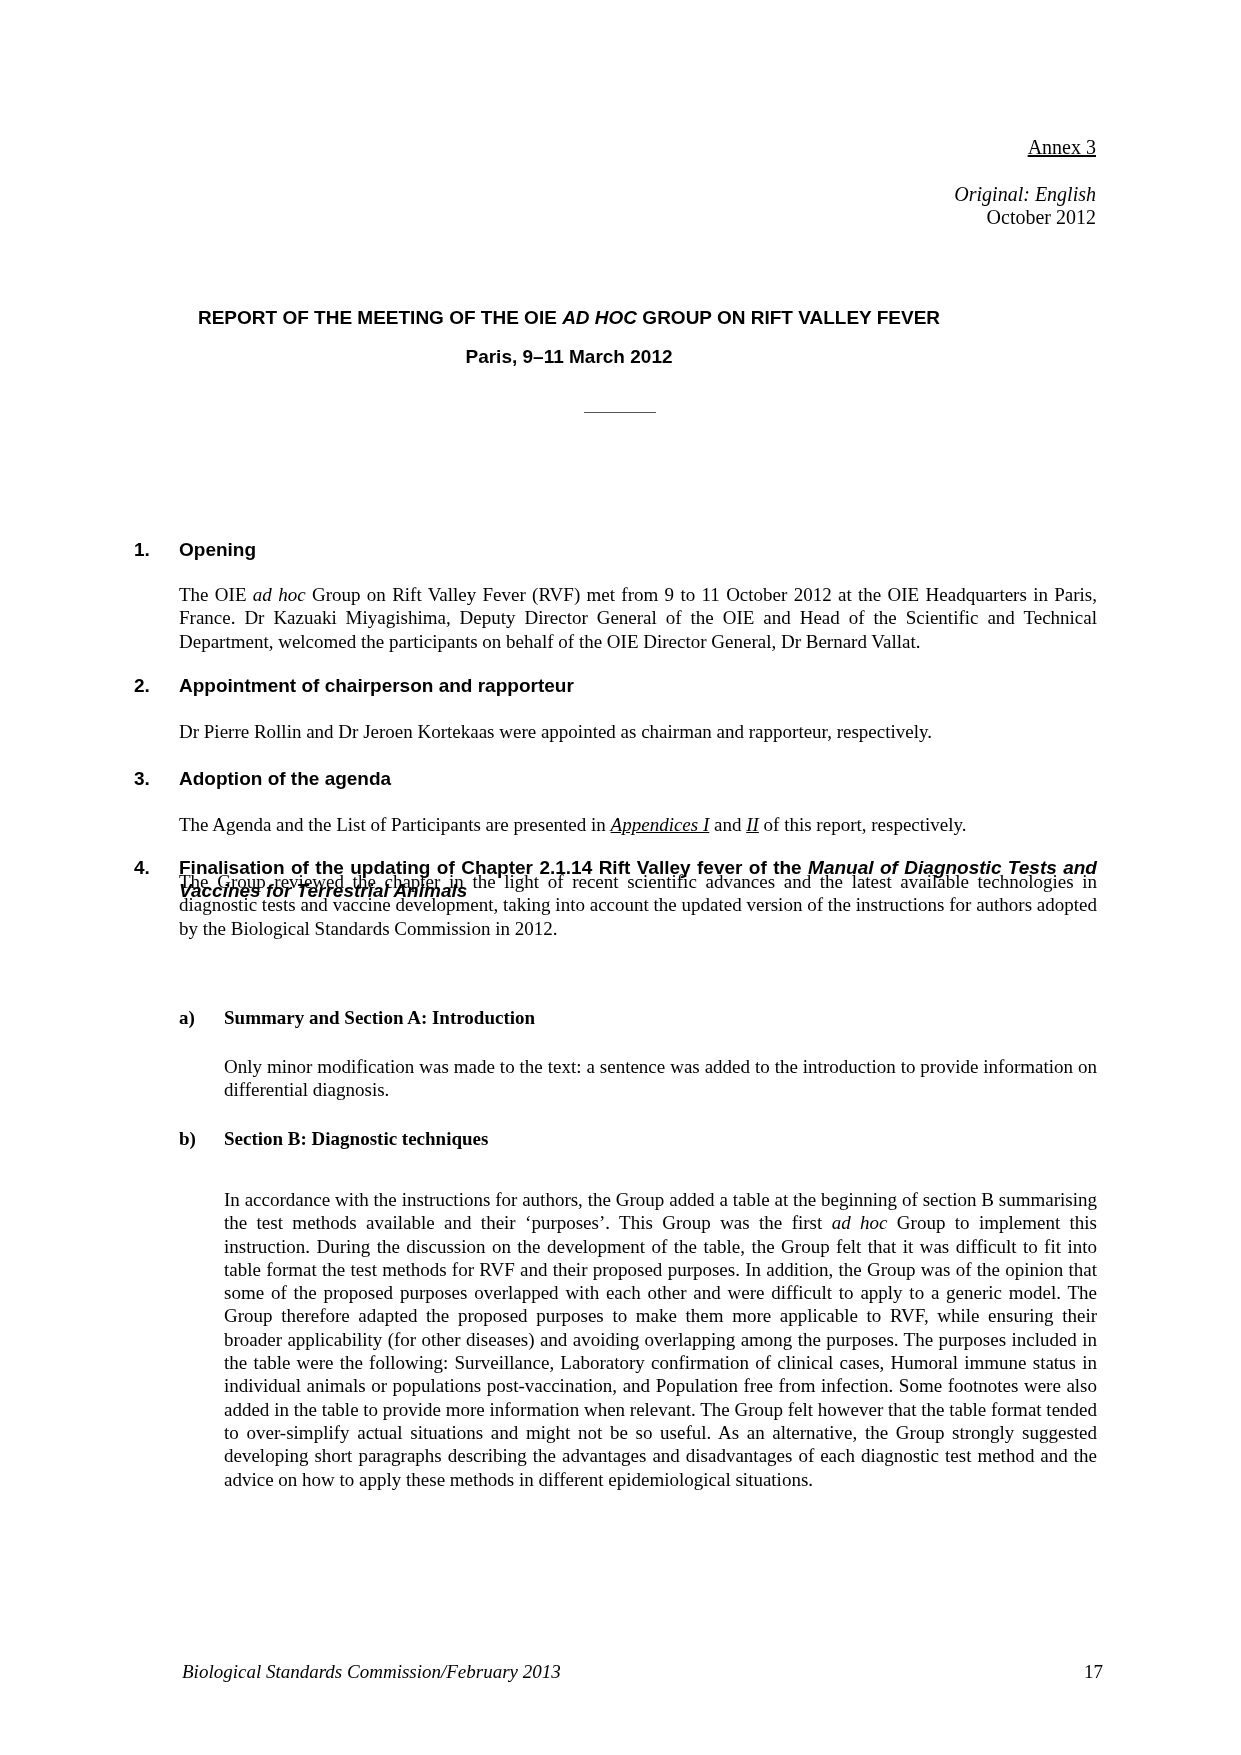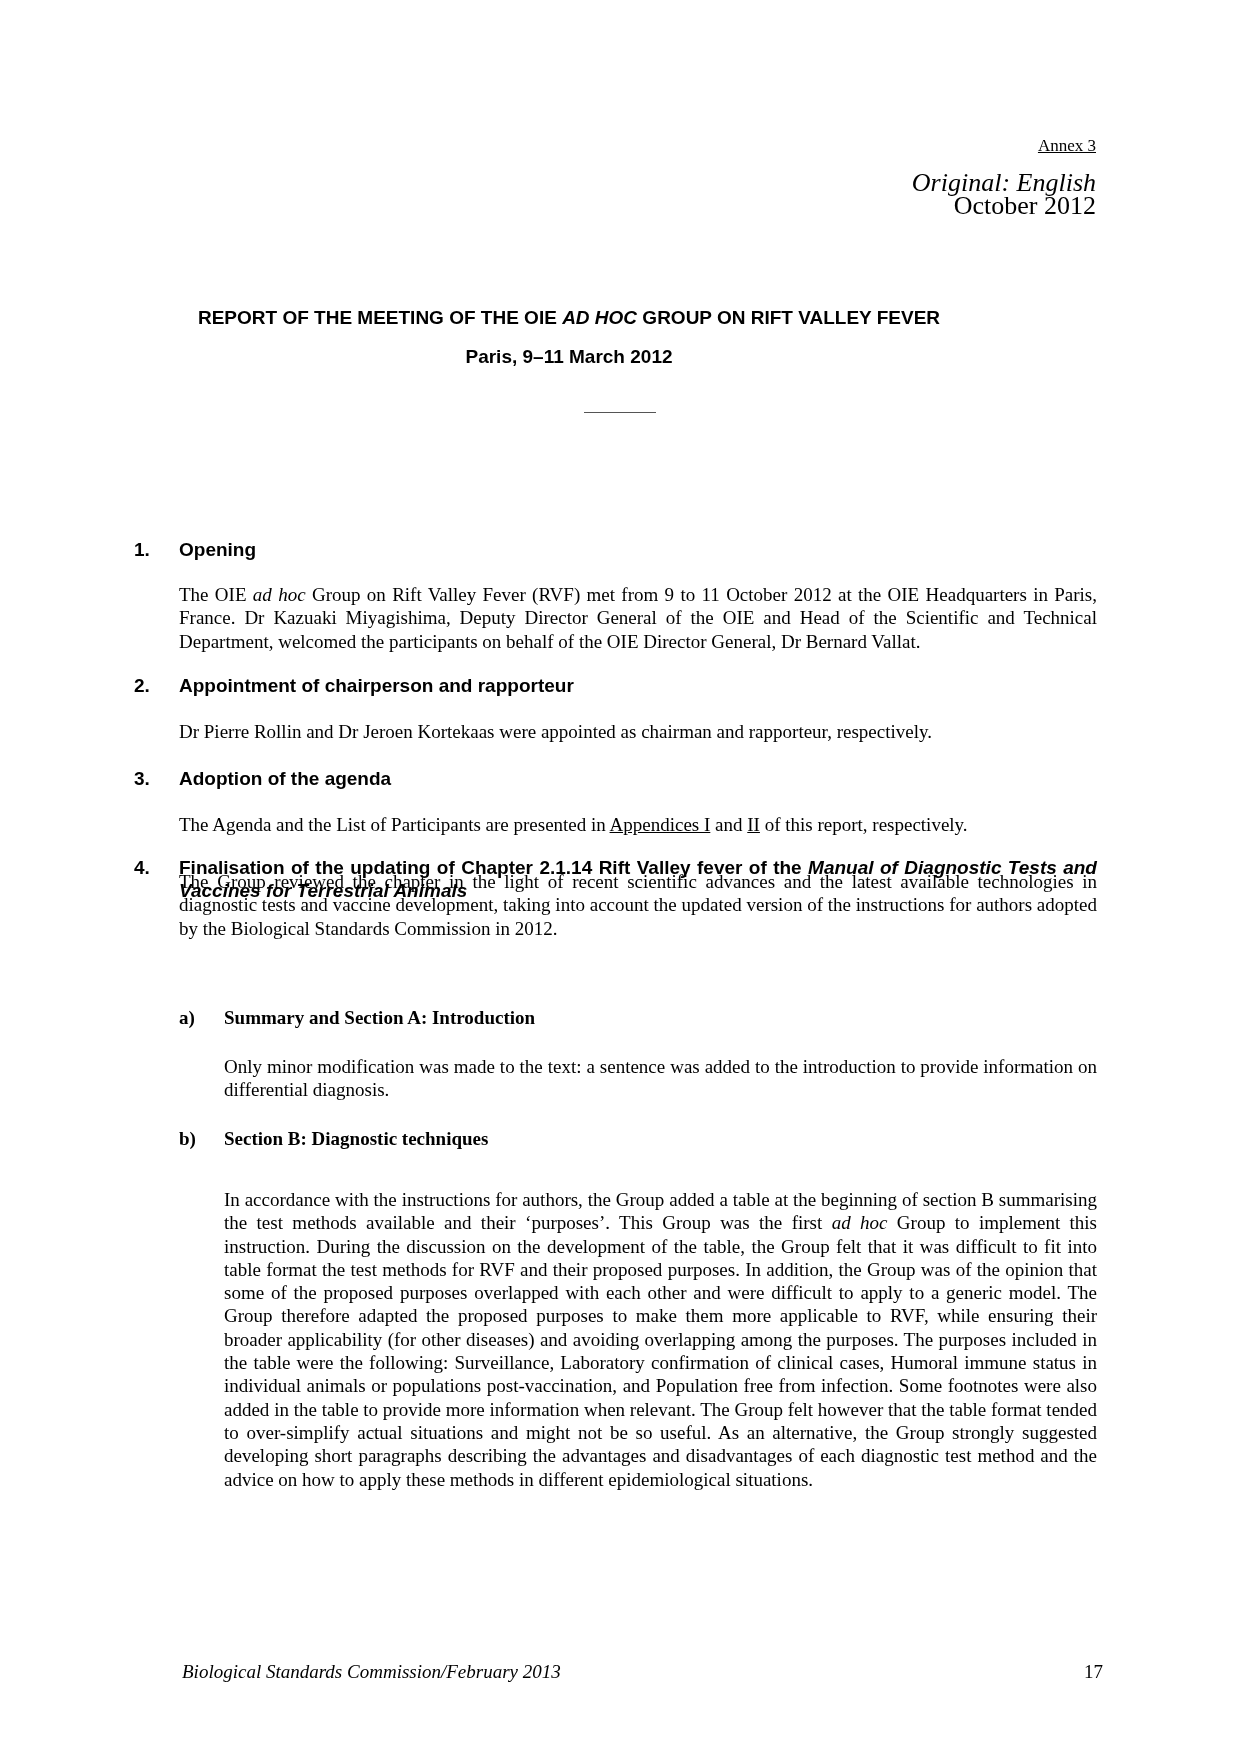--- a/index.html
+++ b/index.html
@@ -1,41 +1,41 @@
 <!DOCTYPE html>
 <html><head>
 <meta charset="utf-8">
 <style>
   html, body { margin: 0; padding: 0; background: #ffffff; }
   body { width: 1241px; height: 1755px; position: relative; overflow: hidden; color: #000; }
   .serif { font-family: "Liberation Serif", "DejaVu Serif", serif; }
   .sans { font-family: "Liberation Sans", "DejaVu Sans", sans-serif; }
 
-  .annex { position: absolute; right: 145px; top: 136px; font-size: 17px; text-decoration: underline; }
-  .original { position: absolute; right: 145px; top: 171px; font-size: 26px; text-align: right; line-height: 23px; }
+  .annex { position: absolute; right: 145px; top: 136px; font-size: 20px; text-decoration: underline; }
+  .original { position: absolute; right: 145px; top: 183px; font-size: 20px; text-align: right; line-height: 23px; }
   .original .lang { font-style: italic; display: block; }
   .original .date { display: block; }
 
   .title { position: absolute; left: 0; width: 1138px; text-align: center; font-weight: bold; font-size: 19px; }
   .title1 { top: 307px; }
   .title2 { top: 346px; }
   .rule { position: absolute; left: 584px; top: 412px; width: 72px; border-top: 1px solid #555; }
 
   .h { position: absolute; left: 134px; font-weight: bold; font-size: 19px; line-height: 23px; }
   .h .num { position: absolute; left: 0; top: 0; }
   .h .txt { position: absolute; left: 45px; width: 918px; text-align: justify; }
 
   .p { position: absolute; left: 179px; width: 918px; font-size: 19px; line-height: 23.3px; text-align: justify; }
   .p.sub { left: 224px; width: 873px; }
 
   .sh { position: absolute; left: 179px; font-weight: bold; font-size: 19px; }
   .sh .num { position: absolute; left: 0; top: 0; }
   .sh .txt { position: absolute; left: 45px; white-space: nowrap; }
 
-  .u { text-decoration: underline; }
+  .u { text-decoration: underline; font-style: italic; }
   .i { font-style: italic; }
 
   .footer-left { position: absolute; left: 134px; top: 1661px; font-size: 19px; font-style: italic; margin-left: 48px; }
   .footer-right { position: absolute; right: 138px; top: 1661px; font-size: 19px; }
 </style>
 </head>
 <body>
 
 <div>
 

